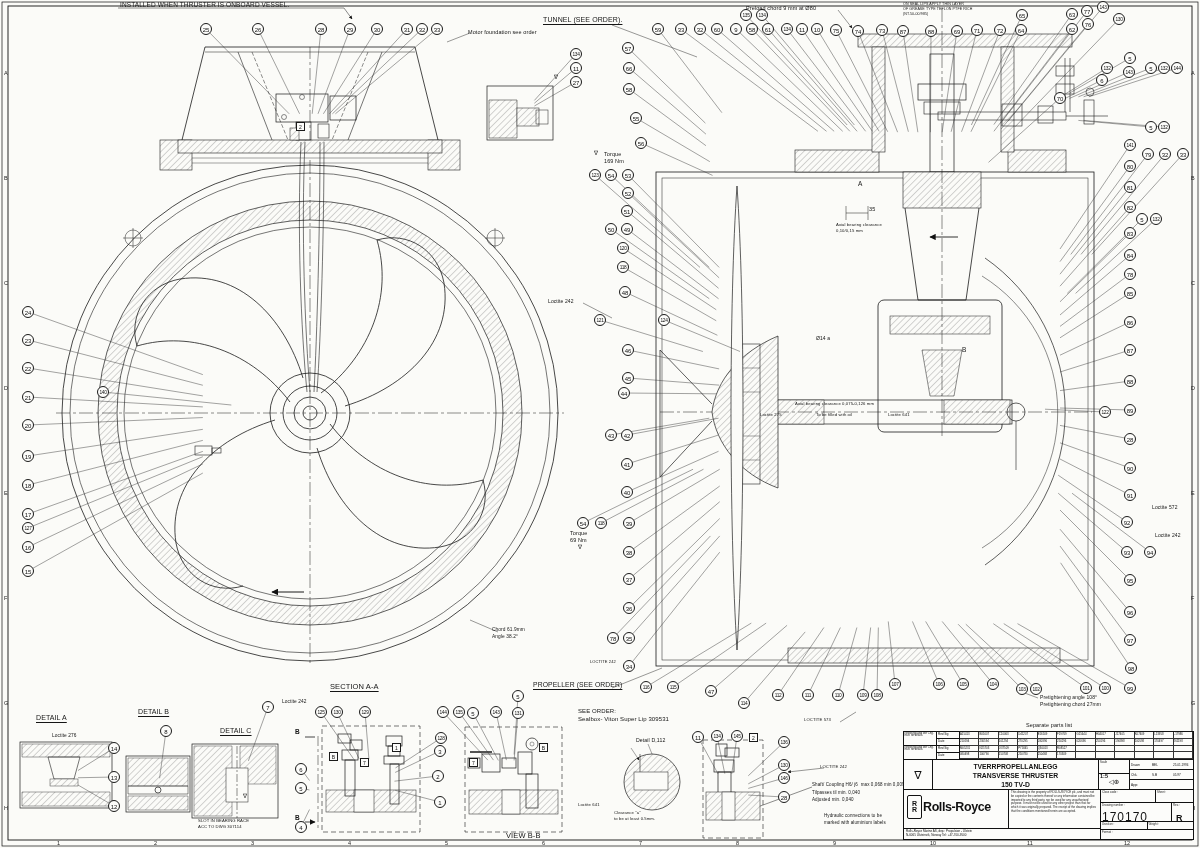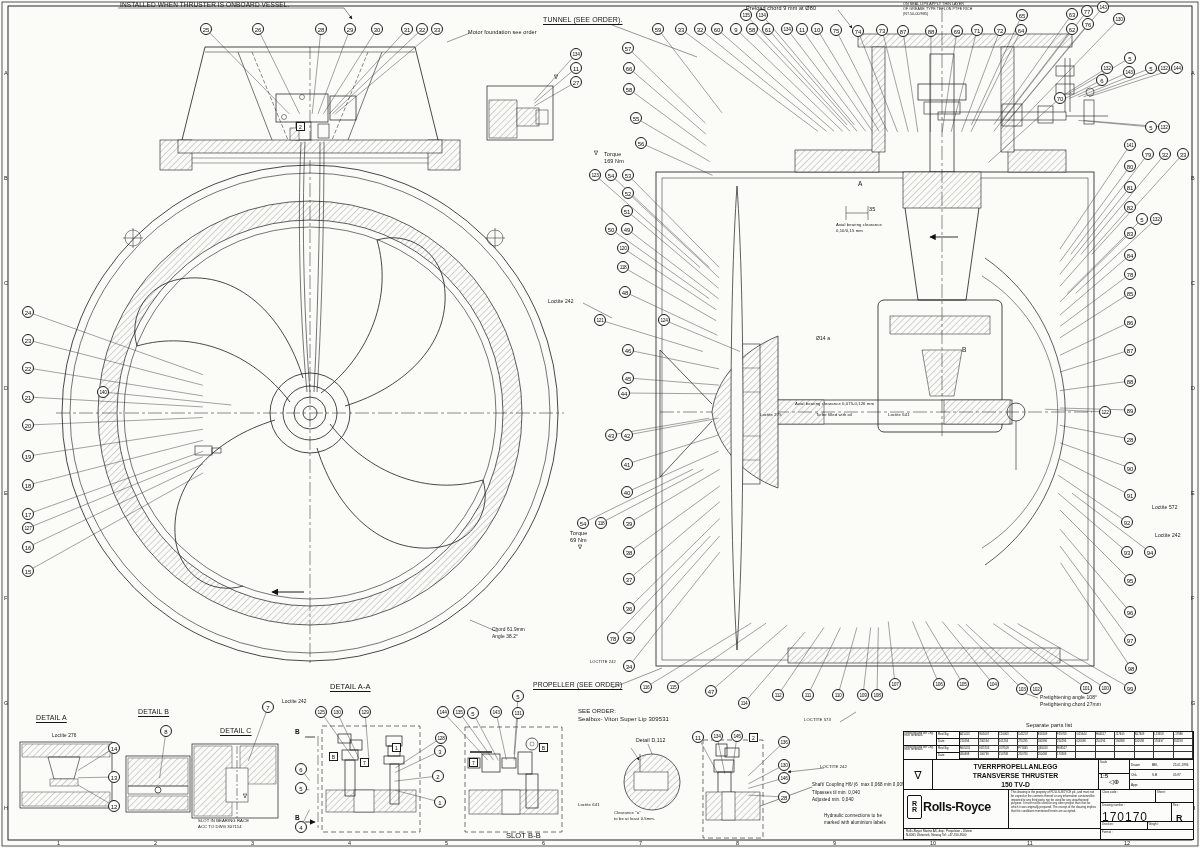--- a/index.html
+++ b/index.html
@@ -757,33 +757,33 @@
     <div class="lbl" style="left: 760px; top: 413px; font-size: 4.2px;">Loctite 275</div>
     <div class="lbl" style="left: 816px; top: 413px; font-size: 4.2px;">To be filled with oil</div>
     <div class="lbl" style="left: 888px; top: 413px; font-size: 4.2px;">Loctite 641</div>
     <div class="lbl" style="left: 1152px; top: 505px; font-size: 5px;">Loctite 572</div>
     <div class="lbl" style="left: 1155px; top: 533px; font-size: 5px;">Loctite 242</div>
     <div class="lbl" style="left: 1040px; top: 695px; font-size: 5px;">Pretightening angle 108°</div>
     <div class="lbl" style="left: 1040px; top: 702px; font-size: 5px;">Pretightening chord 27mm</div>
     <div class="lbl" style="left: 492px; top: 627px; font-size: 4.8px;">Chord 61.9mm</div>
     <div class="lbl" style="left: 492px; top: 634px; font-size: 4.8px;">Angle 38.2°</div>
     <div class="lbl" style="left: 590px; top: 660px; font-size: 4px;">LOCTITE 242</div>
-    <div class="lbl ul" style="left: 330px; top: 683px; font-size: 7.5px;">DETAIL A-A</div>
+    <div class="lbl ul" style="left: 330px; top: 683px; font-size: 7.5px;">SECTION A-A</div>
     <div class="lbl ul" style="left: 533px; top: 681px; font-size: 6.8px;">PROPELLER (SEE ORDER)</div>
     <div class="lbl" style="left: 578px; top: 708px; font-size: 6px;">SEE ORDER:</div>
     <div class="lbl" style="left: 578px; top: 716px; font-size: 6px;">Sealbox- Viton Super Lip 309531</div>
     <div class="lbl ul" style="left: 36px; top: 714px; font-size: 7px;">DETAIL A</div>
     <div class="lbl" style="left: 52px; top: 733px; font-size: 4.8px;">Loctite 276</div>
     <div class="lbl ul" style="left: 138px; top: 708px; font-size: 7px;">DETAIL B</div>
     <div class="lbl ul" style="left: 220px; top: 727px; font-size: 7px;">DETAIL C</div>
     <div class="lbl" style="left: 282px; top: 699px; font-size: 4.8px;">Loctite 242</div>
     <div class="lbl" style="left: 198px; top: 819px; font-size: 4.2px;">SLOT IN BEARING RACE</div>
     <div class="lbl" style="left: 198px; top: 825px; font-size: 4.2px;">ACC TO DWG 307114</div>
     <div class="lbl" style="left: 243px; top: 793px; font-size: 6px;">∇</div>
-    <div class="lbl" style="left: 506px; top: 832px; font-size: 7.5px;">SLOT B-B</div>
+    <div class="lbl" style="left: 506px; top: 832px; font-size: 7.5px;">VIEW B-B</div>
     <div class="lbl bold" style="left: 295px; top: 728px; font-size: 6.5px;">B</div>
     <div class="lbl bold" style="left: 295px; top: 814px; font-size: 6.5px;">B</div>
     <div class="lbl" style="left: 636px; top: 738px; font-size: 5.2px;">Detail D,112</div>
     <div class="lbl" style="left: 578px; top: 803px; font-size: 4.2px;">Loctite 641</div>
     <div class="lbl" style="left: 614px; top: 811px; font-size: 4.2px;">Clearance "a"</div>
     <div class="lbl" style="left: 614px; top: 817px; font-size: 4.2px;">to be at least 0.5mm.</div>
     <div class="lbl" style="left: 804px; top: 718px; font-size: 4.2px;">LOCTITE 573</div>
     <div class="lbl" style="left: 820px; top: 765px; font-size: 4.2px;">LOCTITE 242</div>
     <div class="lbl" style="left: 812px; top: 782px; font-size: 4.5px;">Shaft/ Coupling H6/ j6  max 0,068 min 0,009</div>
     <div class="lbl" style="left: 812px; top: 790px; font-size: 4.5px;">Tilpasses til min. 0,040</div>

